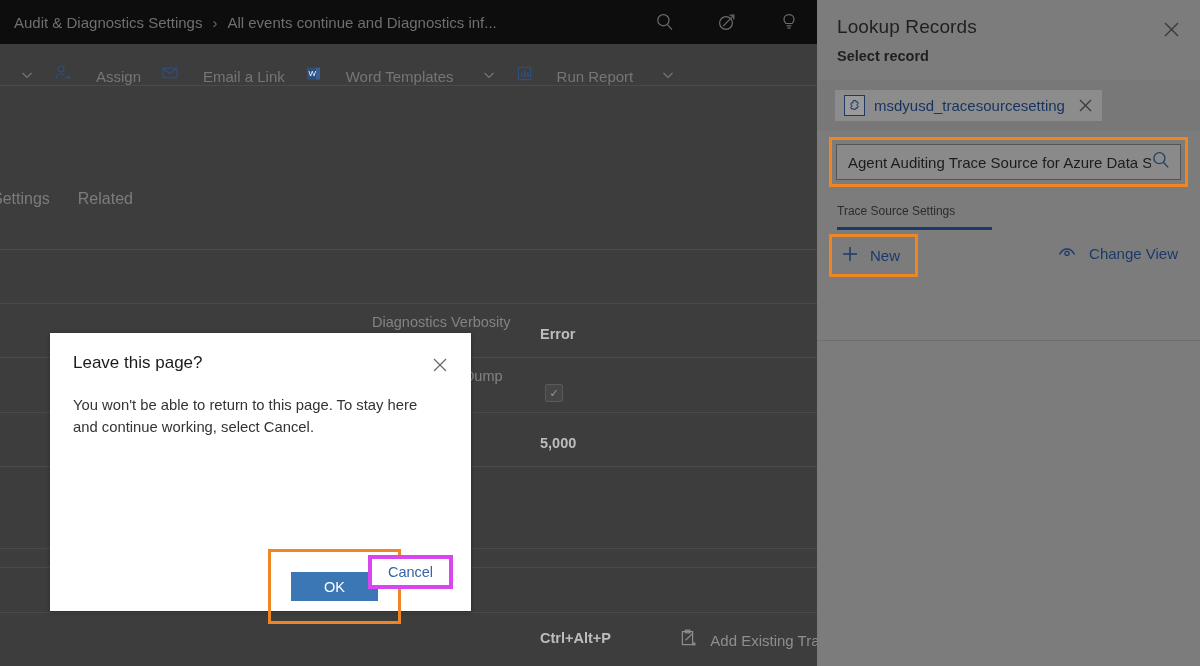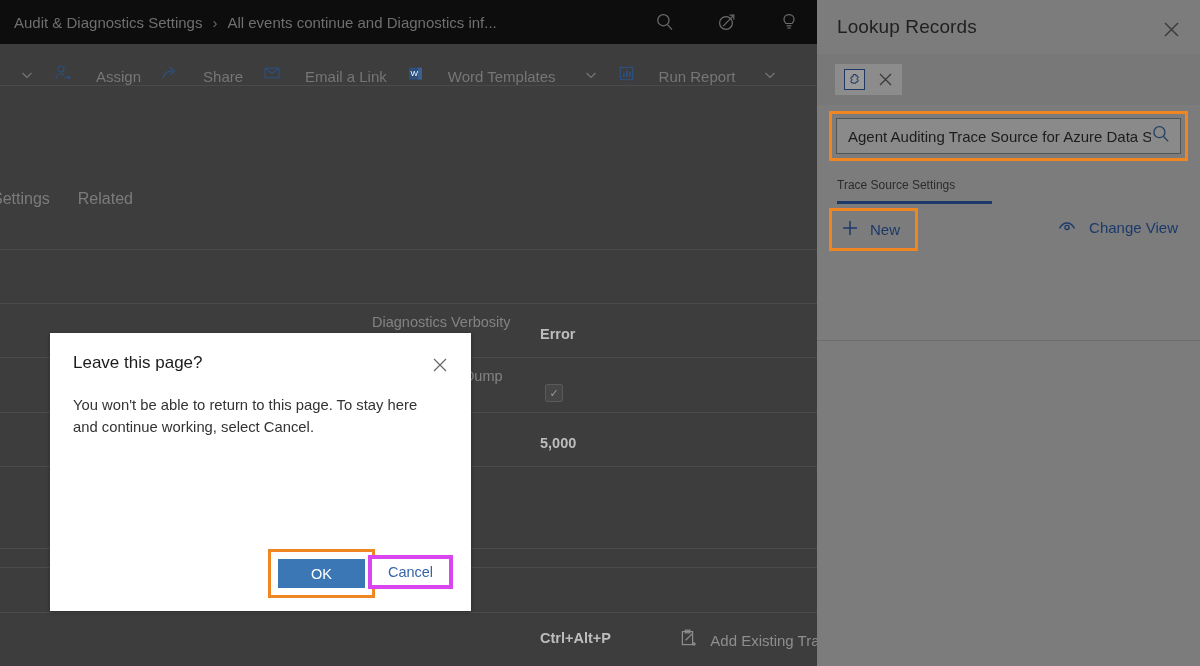--- a/index.html
+++ b/index.html
@@ -106,21 +106,21 @@
   .panel-divider { position:absolute; left:0; top:340px; width:383px; height:1px; background:#6e6e6e; }
 
   
   .dialog {
     position:absolute; left:50px; top:333px; width:421px; height:278px;
     background:#ffffff; box-shadow:0 1px 4px rgba(0,0,0,.35);
   }
   .dlg-title { position:absolute; left:23px; top:20px; font-size:17px; color:#1b1b1b; }
   .dlg-close { position:absolute; right:20px; top:21px; width:22px; height:22px; display:flex; align-items:center; justify-content:center; }
   .dlg-body { position:absolute; left:23px; top:61px; width:368px; font-size:14.8px; color:#333333; line-height:22px; }
-  .dlg-ok-wrap { position:absolute; left:268px; top:549px; padding:7px; }
+  .dlg-ok-wrap { position:absolute; left:268px; top:549px; padding:20px; }
   .btn-ok {
     width:87px; height:29px; background:#3b77b5; color:#ffffff;
     display:flex; align-items:center; justify-content:center; font-size:14.5px;
   }
   .btn-cancel {
     position:absolute; left:368px; top:555px; width:85px; height:34px;
     box-sizing:border-box; border:4px solid #d946ef; background:#ffffff;
     color:#3565a8; display:flex; align-items:center; justify-content:center; font-size:14.5px;
   }
 </style>
@@ -176,29 +176,20 @@
           <svg width="18" height="18" viewBox="0 0 18 18">
               <circle cx="7" cy="5" r="3" fill="none" stroke="#2d4f7c" stroke-width="1.2"></circle>
               <path d="M2 15c0-3 2.2-5 5-5 1.2 0 2.3.4 3.1 1" fill="none" stroke="#2d4f7c" stroke-width="1.2"></path>
               <line x1="10.5" y1="13.4" x2="16" y2="13.4" stroke="#2d4f7c" stroke-width="1.2"></line>
               <polyline points="14,11.6 16,13.4 14,15.2" fill="none" stroke="#2d4f7c" stroke-width="1.2"></polyline>
             </svg>
         </span>
         <span class="lbl">Assign</span>
       </div>
 
-      <div class="cmd-item">
-        <span>
-          <svg width="18" height="18" viewBox="0 0 18 18">
-              <path d="M2 14c1-5 5-7 9-7" fill="none" stroke="#2d4f7c" stroke-width="1.3"></path>
-              <polyline points="9,3.4 13.6,7 9,10.6" fill="none" stroke="#2d4f7c" stroke-width="1.3"></polyline>
-            </svg>
-        </span>
-        <span class="lbl">Share</span>
-      </div>
 
       <div class="cmd-item">
         <span>
           <svg width="18" height="18" viewBox="0 0 18 18">
               <rect x="2" y="4.2" width="14" height="9.6" fill="none" stroke="#2d4f7c" stroke-width="1.2"></rect>
               <polyline points="2,4.2 9,9.6 16,4.2" fill="none" stroke="#2d4f7c" stroke-width="1.2"></polyline>
             </svg>
         </span>
         <span class="lbl">Email a Link</span>
       </div>
@@ -287,29 +278,31 @@
   <div class="panel">
 
     <div class="panel-head">
       <div class="panel-title">Lookup Records</div>
       <div class="panel-close">
         <svg width="17" height="17" viewBox="0 0 17 17">
             <line x1="2" y1="2" x2="15" y2="15" stroke="#3a3a3a" stroke-width="1.4"></line>
             <line x1="15" y1="2" x2="2" y2="15" stroke="#3a3a3a" stroke-width="1.4"></line>
           </svg>
       </div>
+      <div class="panel-sub">Select record</div>
     </div>
 
     <div class="chip-zone">
       <div class="chip">
         <span class="chip-ico">
           <svg width="13" height="13" viewBox="0 0 13 13">
               <path d="M5 1.6h3v1.6l1.3-.6 1.1 1.9-1.3.7v1.4l1.3.7-1.1 1.9-1.3-.6v1.6H5V9.5l-1.3.6-1.1-1.9 1.3-.7V6.1l-1.3-.7 1.1-1.9L5 4.1z" fill="none" stroke="#1f3864" stroke-width="1"></path>
             </svg>
         </span>
+        <span class="chip-text">msdyusd_tracesourcesetting</span>
         <span class="chip-x">
           <svg width="15" height="15" viewBox="0 0 15 15">
               <line x1="2" y1="2" x2="13" y2="13" stroke="#3a3a3a" stroke-width="1.3"></line>
               <line x1="13" y1="2" x2="2" y2="13" stroke="#3a3a3a" stroke-width="1.3"></line>
             </svg>
         </span>
       </div>
     </div>
 
     <div class="search-wrap hl">

